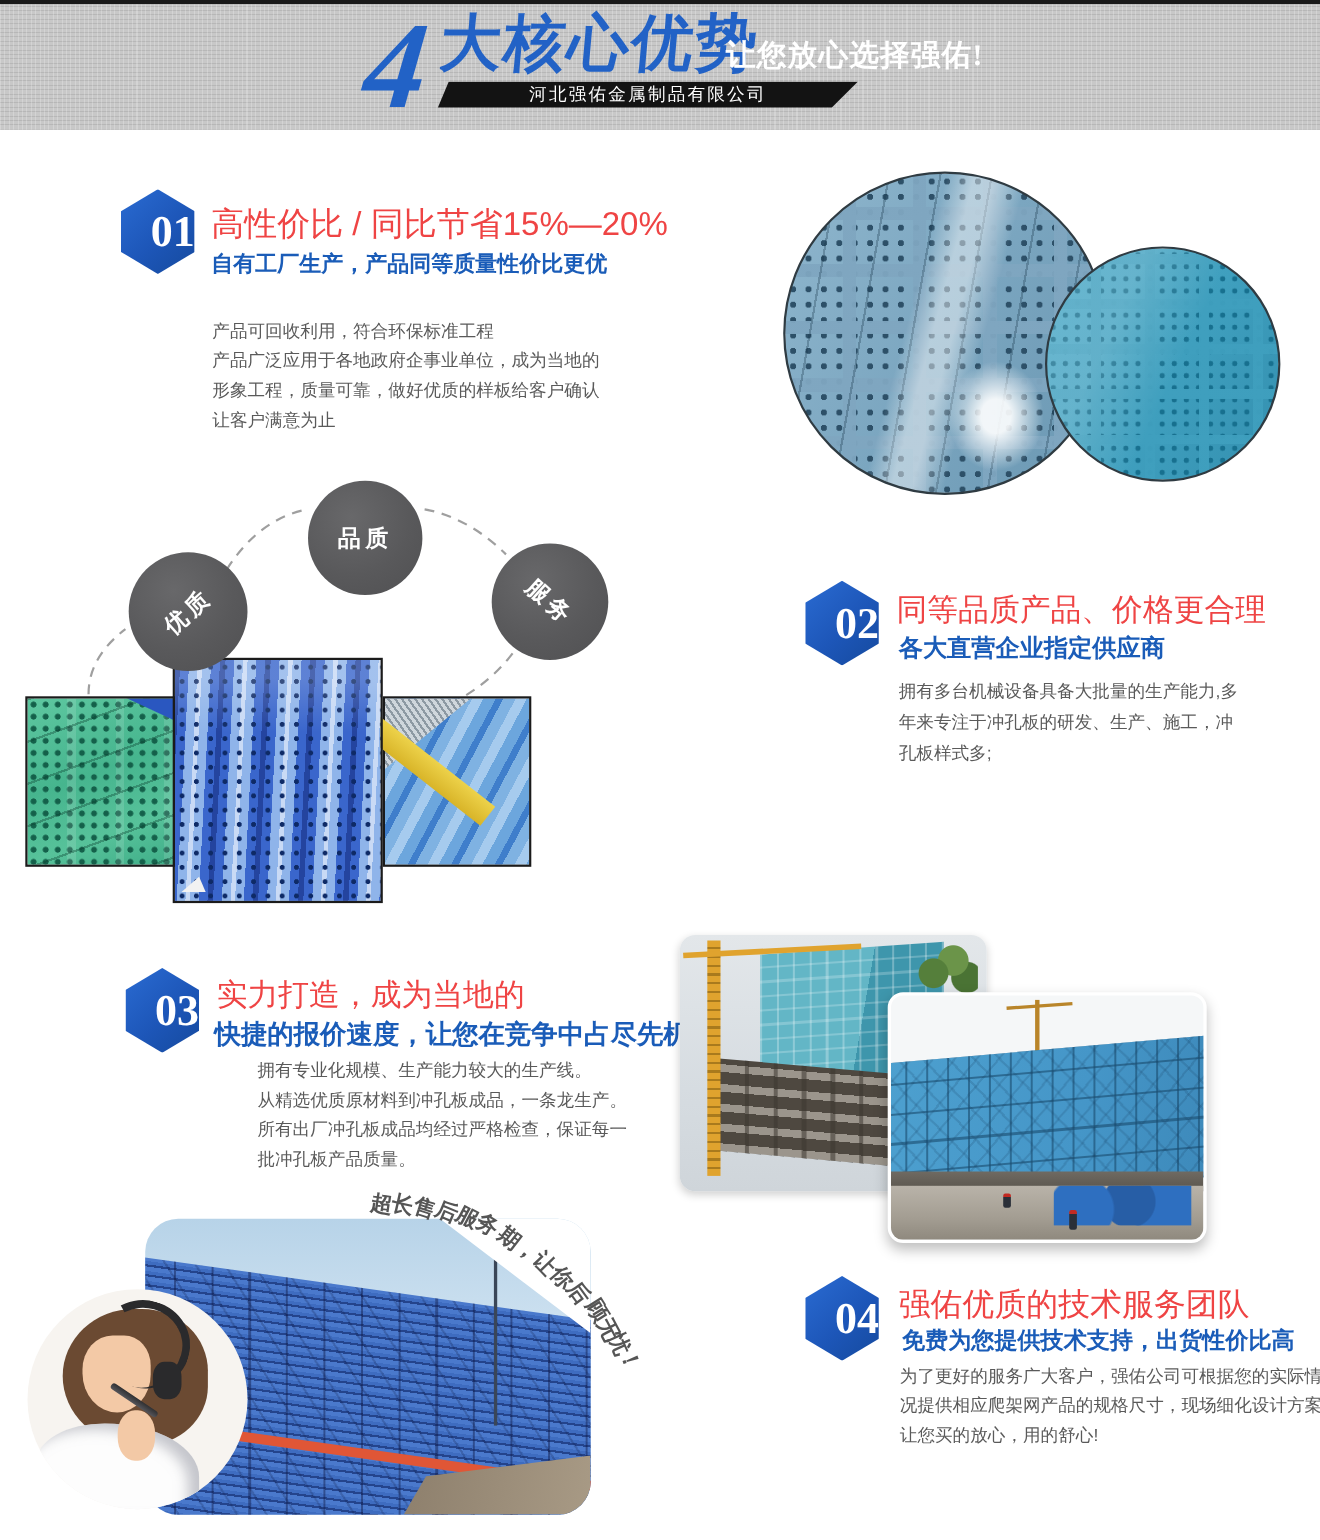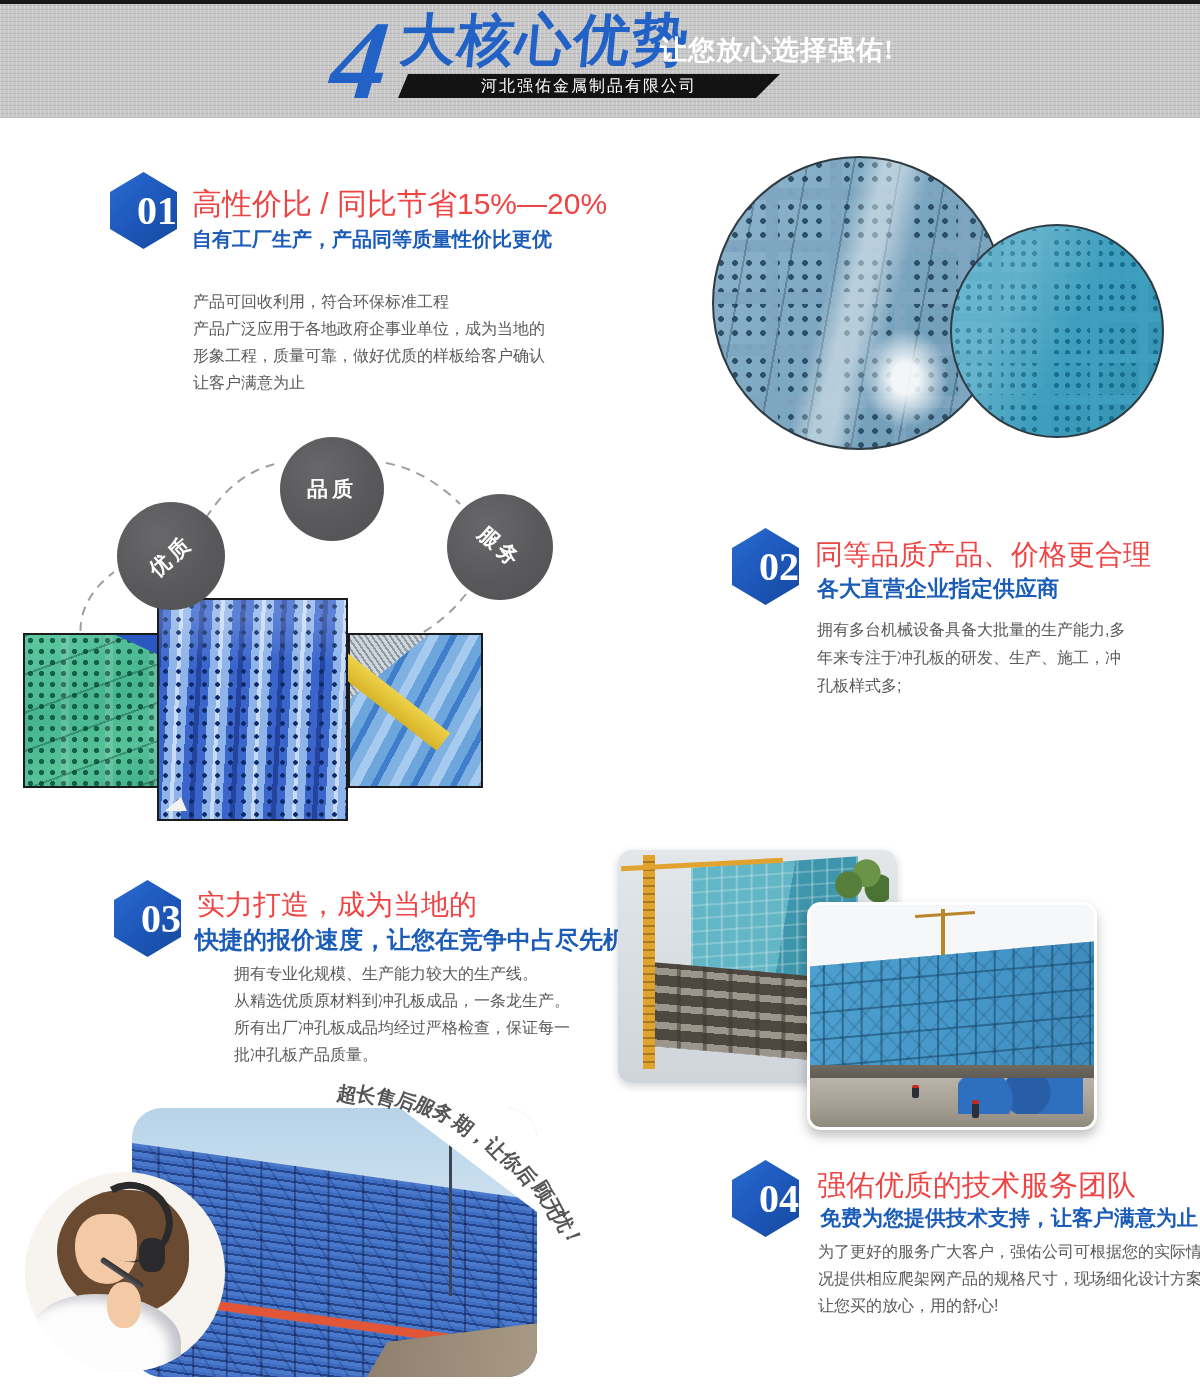--- a/index.html
+++ b/index.html
@@ -287,21 +287,21 @@
   <div class="site-ground"></div>
   <div class="blue-piles"></div>
   <div class="worker w1"></div>
   <div class="worker w2"></div>
 </div>
 
 <div class="hex" style="left:732px;top:1160px">
   <span>04</span>
 </div>
 <div class="sec-title t4">强佑优质的技术服务团队</div>
-<div class="sec-sub u4">免费为您提供技术支持，让客户满意为止</div>
+<div class="sec-sub u4">免费为您提供技术支持，出货性价比高</div>
 <div class="sec-body b4">
   <div>为了更好的服务广大客户，强佑公司可根据您的实际情</div>
   <div>况提供相应爬架网产品的规格尺寸，现场细化设计方案</div>
   <div>让您买的放心，用的舒心!</div>
 </div>
 
 <div class="photo fence">
   <div class="fence-wall">
     <div class="fence-stripe"></div>
   </div>

